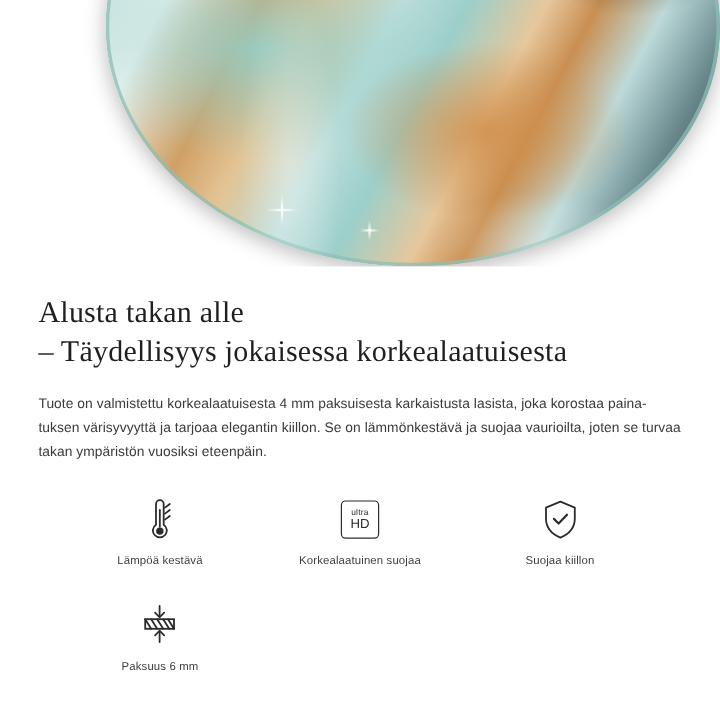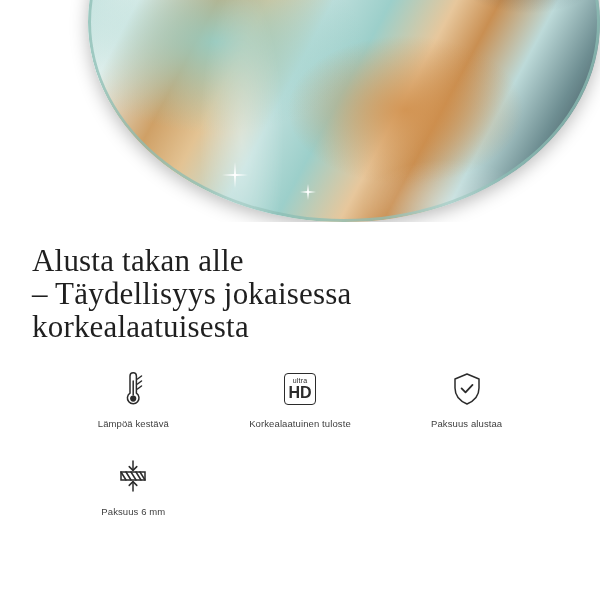--- a/index.html
+++ b/index.html
@@ -108,21 +108,21 @@
     background: linear-gradient(to bottom, rgba(255,255,255,0), #ffffff, rgba(255,255,255,0));
   }
 
   
   .content {
     padding: 0 32px;
     box-sizing: border-box;
   }
   .headline {
     font-family: "Liberation Serif", serif;
-    font-size: 31px;
+    font-size: 25px;
     line-height: 33px;
     color: #1f1f1f;
     font-weight: 400;
     margin-top: 22px;
     letter-spacing: 0.2px;
   }
   .headline .line2 { display: block; }
 
   .body-copy {
     margin-top: 17px;
@@ -172,22 +172,22 @@
     align-items: center;
     justify-content: center;
     line-height: 1;
   }
   .ultrahd-box .u-top {
     font-size: 7px;
     letter-spacing: 0.2px;
     color: #2b2b2b;
   }
   .ultrahd-box .u-bot {
-    font-size: 16px;
-    font-weight: bold;
+    font-size: 11px;
+    font-weight: normal;
     color: #2b2b2b;
     margin-top: 1px;
   }
   svg { display: block; }
 </style>
 </head>
 <body>
 
 <div class="hero">
   <div class="hero-disc">
@@ -197,20 +197,21 @@
   <div class="hero-sparkle2"></div>
 </div>
 
 <div class="content">
 
   <h1 class="headline">
     <span>Alusta takan alle</span>
     <span class="line2">– Täydellisyys jokaisessa korkealaatuisesta</span>
   </h1>
 
+  <p class="body-copy">Tuote on valmistettu korkealaatuisesta 4 mm paksuisesta karkaistusta lasista, joka korostaa paina-tuksen värisyvyyttä ja tarjoaa elegantin kiillon. Se on lämmönkestävä ja suojaa vaurioilta, joten se turvaa takan ympäristön vuosiksi eteenpäin.</p>
 
   <div class="features">
 
     <div class="feature">
       <div class="feature-icon">
         <svg width="34" height="38" viewBox="0 0 34 38">
           <g fill="none" stroke="#2b2b2b" stroke-width="1.5" stroke-linecap="round">
             <path d="M14 6a3.2 3.2 0 0 1 6.4 0v17.2a5.8 5.8 0 1 1-6.4 0z"></path>
             <line x1="17.2" y1="11" x2="17.2" y2="25"></line>
             <line x1="21.5" y1="9" x2="25.5" y2="6"></line>
@@ -223,31 +224,31 @@
       <div class="feature-label">Lämpöä kestävä</div>
     </div>
 
     <div class="feature">
       <div class="feature-icon">
         <div class="ultrahd-box">
           <span class="u-top">ultra</span>
           <span class="u-bot">HD</span>
         </div>
       </div>
-      <div class="feature-label">Korkealaatuinen tuloste</div>
+      <div class="feature-label">Korkealaatuinen suojaa</div>
     </div>
 
     <div class="feature">
       <div class="feature-icon">
         <svg width="34" height="38" viewBox="0 0 34 38">
           <path d="M17 4 L29 9 v9c0 8-5.4 13.2-12 16-6.6-2.8-12-8-12-16V9z" fill="none" stroke="#2b2b2b" stroke-width="1.5" stroke-linejoin="round"></path>
           <path d="M11.6 18.4 l3.9 3.9 7-7.4" fill="none" stroke="#2b2b2b" stroke-width="1.8" stroke-linecap="round" stroke-linejoin="round"></path>
         </svg>
       </div>
-      <div class="feature-label">Paksuus alustaa</div>
+      <div class="feature-label">Suojaa kiillon</div>
     </div>
 
 
 
     <div class="feature">
       <div class="feature-icon">
         <svg width="38" height="38" viewBox="0 0 38 38">
           <g stroke="#2b2b2b" stroke-width="1.5" stroke-linecap="round" fill="none">
             <line x1="19" y1="3" x2="19" y2="12"></line>
             <path d="M15.2 8.6 L19 12.4 L22.8 8.6"></path>

